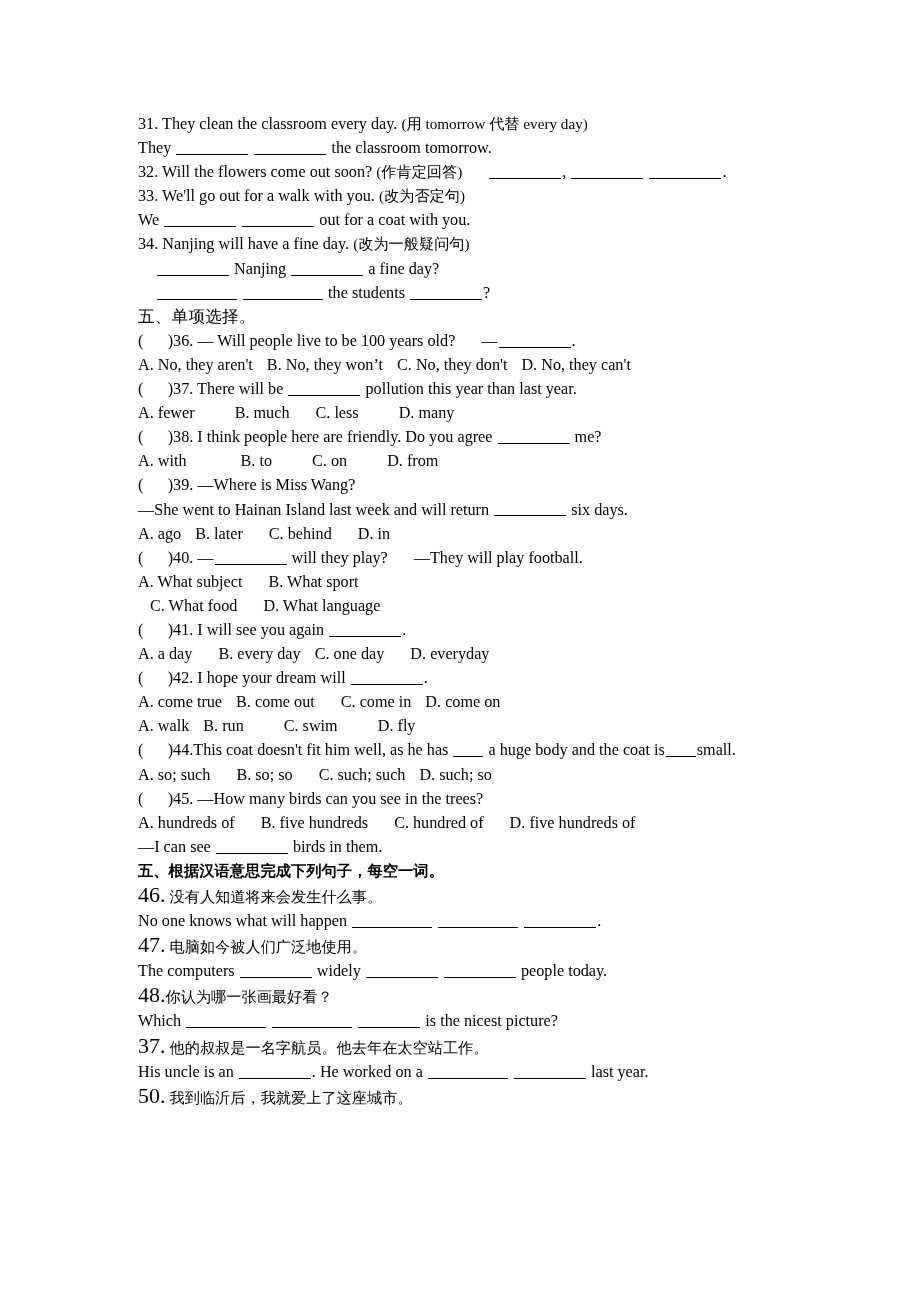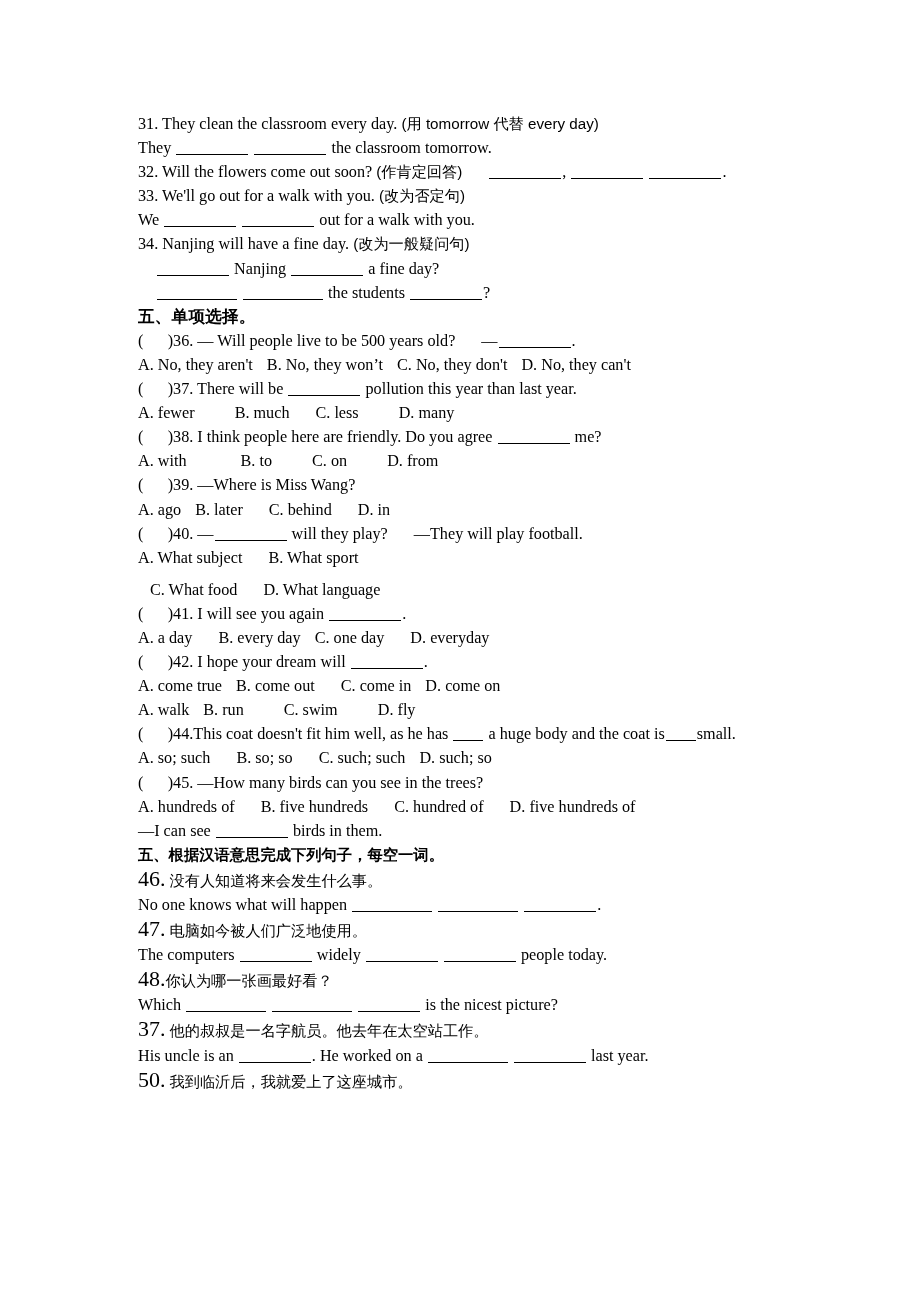--- a/index.html
+++ b/index.html
@@ -35,41 +35,40 @@
     white-space: pre-wrap;
     letter-spacing: 0.0px;
     word-spacing: 0px;
   }
   .ln.indent {
     padding-left: 8px;
     margin-left: 10px;
   }
   .ln.indent2 {
     padding-left: 12px;
-    margin-top: 8px;
   }
 
   
   .sec-head-bold {
     font-size: 16.6px;
     line-height: 24.1px;
-    font-weight: bold;
+    font-weight: normal;
     font-family: "Liberation Sans", "DejaVu Sans", sans-serif;
     letter-spacing: 0.2px;
   }
   .sec-head-plain {
     font-size: 15.3px;
     line-height: 24.1px;
     font-weight: bold;
     font-family: "Liberation Sans", "DejaVu Sans", sans-serif;
   }
 
   
   .cn {
-    font-family: Liberation Sans, sans-serif;
+    font-family: Liberation Serif, serif;
     font-size: 15.2px;
   }
   .cn-num {
     font-family: "Liberation Serif", "DejaVu Serif", serif;
     font-size: 22px;
   }
 
   
   .blank {
     display: inline-block;
@@ -92,39 +91,40 @@
 
 <div class="page">
   <div class="body-col">
 
     <div class="ln"><span>31.</span> <span>They clean the classroom every day.</span> <span class="cn">(用 tomorrow 代替 every day)</span></div>
     <div class="ln"><span>They</span> <span class="blank b-lg"></span> <span class="blank b-lg"></span> <span>the classroom tomorrow.</span></div>
 
     <div class="ln"><span>32.</span> <span>Will the flowers come out soon?</span> <span class="cn">(作肯定回答)</span><span class="gap-md"></span><span class="blank b-lg"></span>, <span class="blank b-lg"></span> <span class="blank b-lg"></span>.</div>
 
     <div class="ln"><span>33.</span> <span>We'll go out for a walk with you.</span> <span class="cn">(改为否定句)</span></div>
-    <div class="ln"><span>We</span> <span class="blank b-lg"></span> <span class="blank b-lg"></span> <span>out for a walk with you.</span></div>
+    <div class="ln"><span>We</span> <span class="blank b-lg"></span> <span class="blank b-lg"></span> <span>out for a coat with you.</span></div>
 
     <div class="ln"><span>34.</span> <span>Nanjing will have a fine day.</span> <span class="cn">(改为一般疑问句)</span></div>
     <div class="ln indent"><span class="blank b-lg"></span> <span>Nanjing</span> <span class="blank b-lg"></span> <span>a fine day?</span></div>
 
     <div class="ln indent"><span class="blank b-xl"></span> <span class="blank b-xl"></span> <span>the students</span> <span class="blank b-lg"></span><span>?</span></div>
 
     <div class="sec-head-bold">五、单项选择。</div>
 
-    <div class="ln"><span>(      )</span><span>36.</span> <span>— Will people live to be 500 years old?</span><span class="gap-md"></span><span>—</span><span class="blank b-lg"></span><span>.</span></div>
+    <div class="ln"><span>(      )</span><span>36.</span> <span>— Will people live to be 100 years old?</span><span class="gap-md"></span><span>—</span><span class="blank b-lg"></span><span>.</span></div>
     <div class="ln"><span>A. No, they aren't</span><span class="gap-sm"></span><span>B. No, they won’t</span><span class="gap-sm"></span><span>C. No, they don't</span><span class="gap-sm"></span><span>D. No, they can't</span></div>
 
     <div class="ln"><span>(      )</span><span>37.</span> <span>There will be</span> <span class="blank b-lg"></span> <span>pollution this year than last year.</span></div>
     <div class="ln"><span>A. fewer</span><span class="gap-lg"></span><span>B. much</span><span class="gap-md"></span><span>C. less</span><span class="gap-lg"></span><span>D. many</span></div>
 
     <div class="ln"><span>(      )</span><span>38.</span> <span>I think people here are friendly. Do you agree</span> <span class="blank b-lg"></span> <span>me?</span></div>
     <div class="ln"><span>A. with</span><span class="gap-lg"></span><span class="gap-sm"></span><span>B. to</span><span class="gap-lg"></span><span>C. on</span><span class="gap-lg"></span><span>D. from</span></div>
 
     <div class="ln"><span>(      )</span><span>39.</span> <span>—Where is Miss Wang?</span></div>
+    <div class="ln"><span>—She went to Hainan Island last week and will return</span> <span class="blank b-lg"></span> <span>six days.</span></div>
     <div class="ln"><span>A. ago</span><span class="gap-sm"></span><span>B. later</span><span class="gap-md"></span><span>C. behind</span><span class="gap-md"></span><span>D. in</span></div>
 
     <div class="ln"><span>(      )</span><span>40.</span> <span>—</span><span class="blank b-lg"></span> <span>will they play?</span><span class="gap-md"></span><span>—They will play football.</span></div>
     <div class="ln"><span>A. What subject</span><span class="gap-md"></span><span>B. What sport</span></div>
     <div class="ln indent2"><span>C. What food</span><span class="gap-md"></span><span>D. What language</span></div>
 
     <div class="ln"><span>(      )</span><span>41.</span> <span>I will see you again</span> <span class="blank b-lg"></span><span>.</span></div>
     <div class="ln"><span>A. a day</span><span class="gap-md"></span><span>B. every day</span><span class="gap-sm"></span><span>C. one day</span><span class="gap-md"></span><span>D. everyday</span></div>
 
     <div class="ln"><span>(      )</span><span>42.</span> <span>I hope your dream will</span> <span class="blank b-lg"></span><span>.</span></div>

